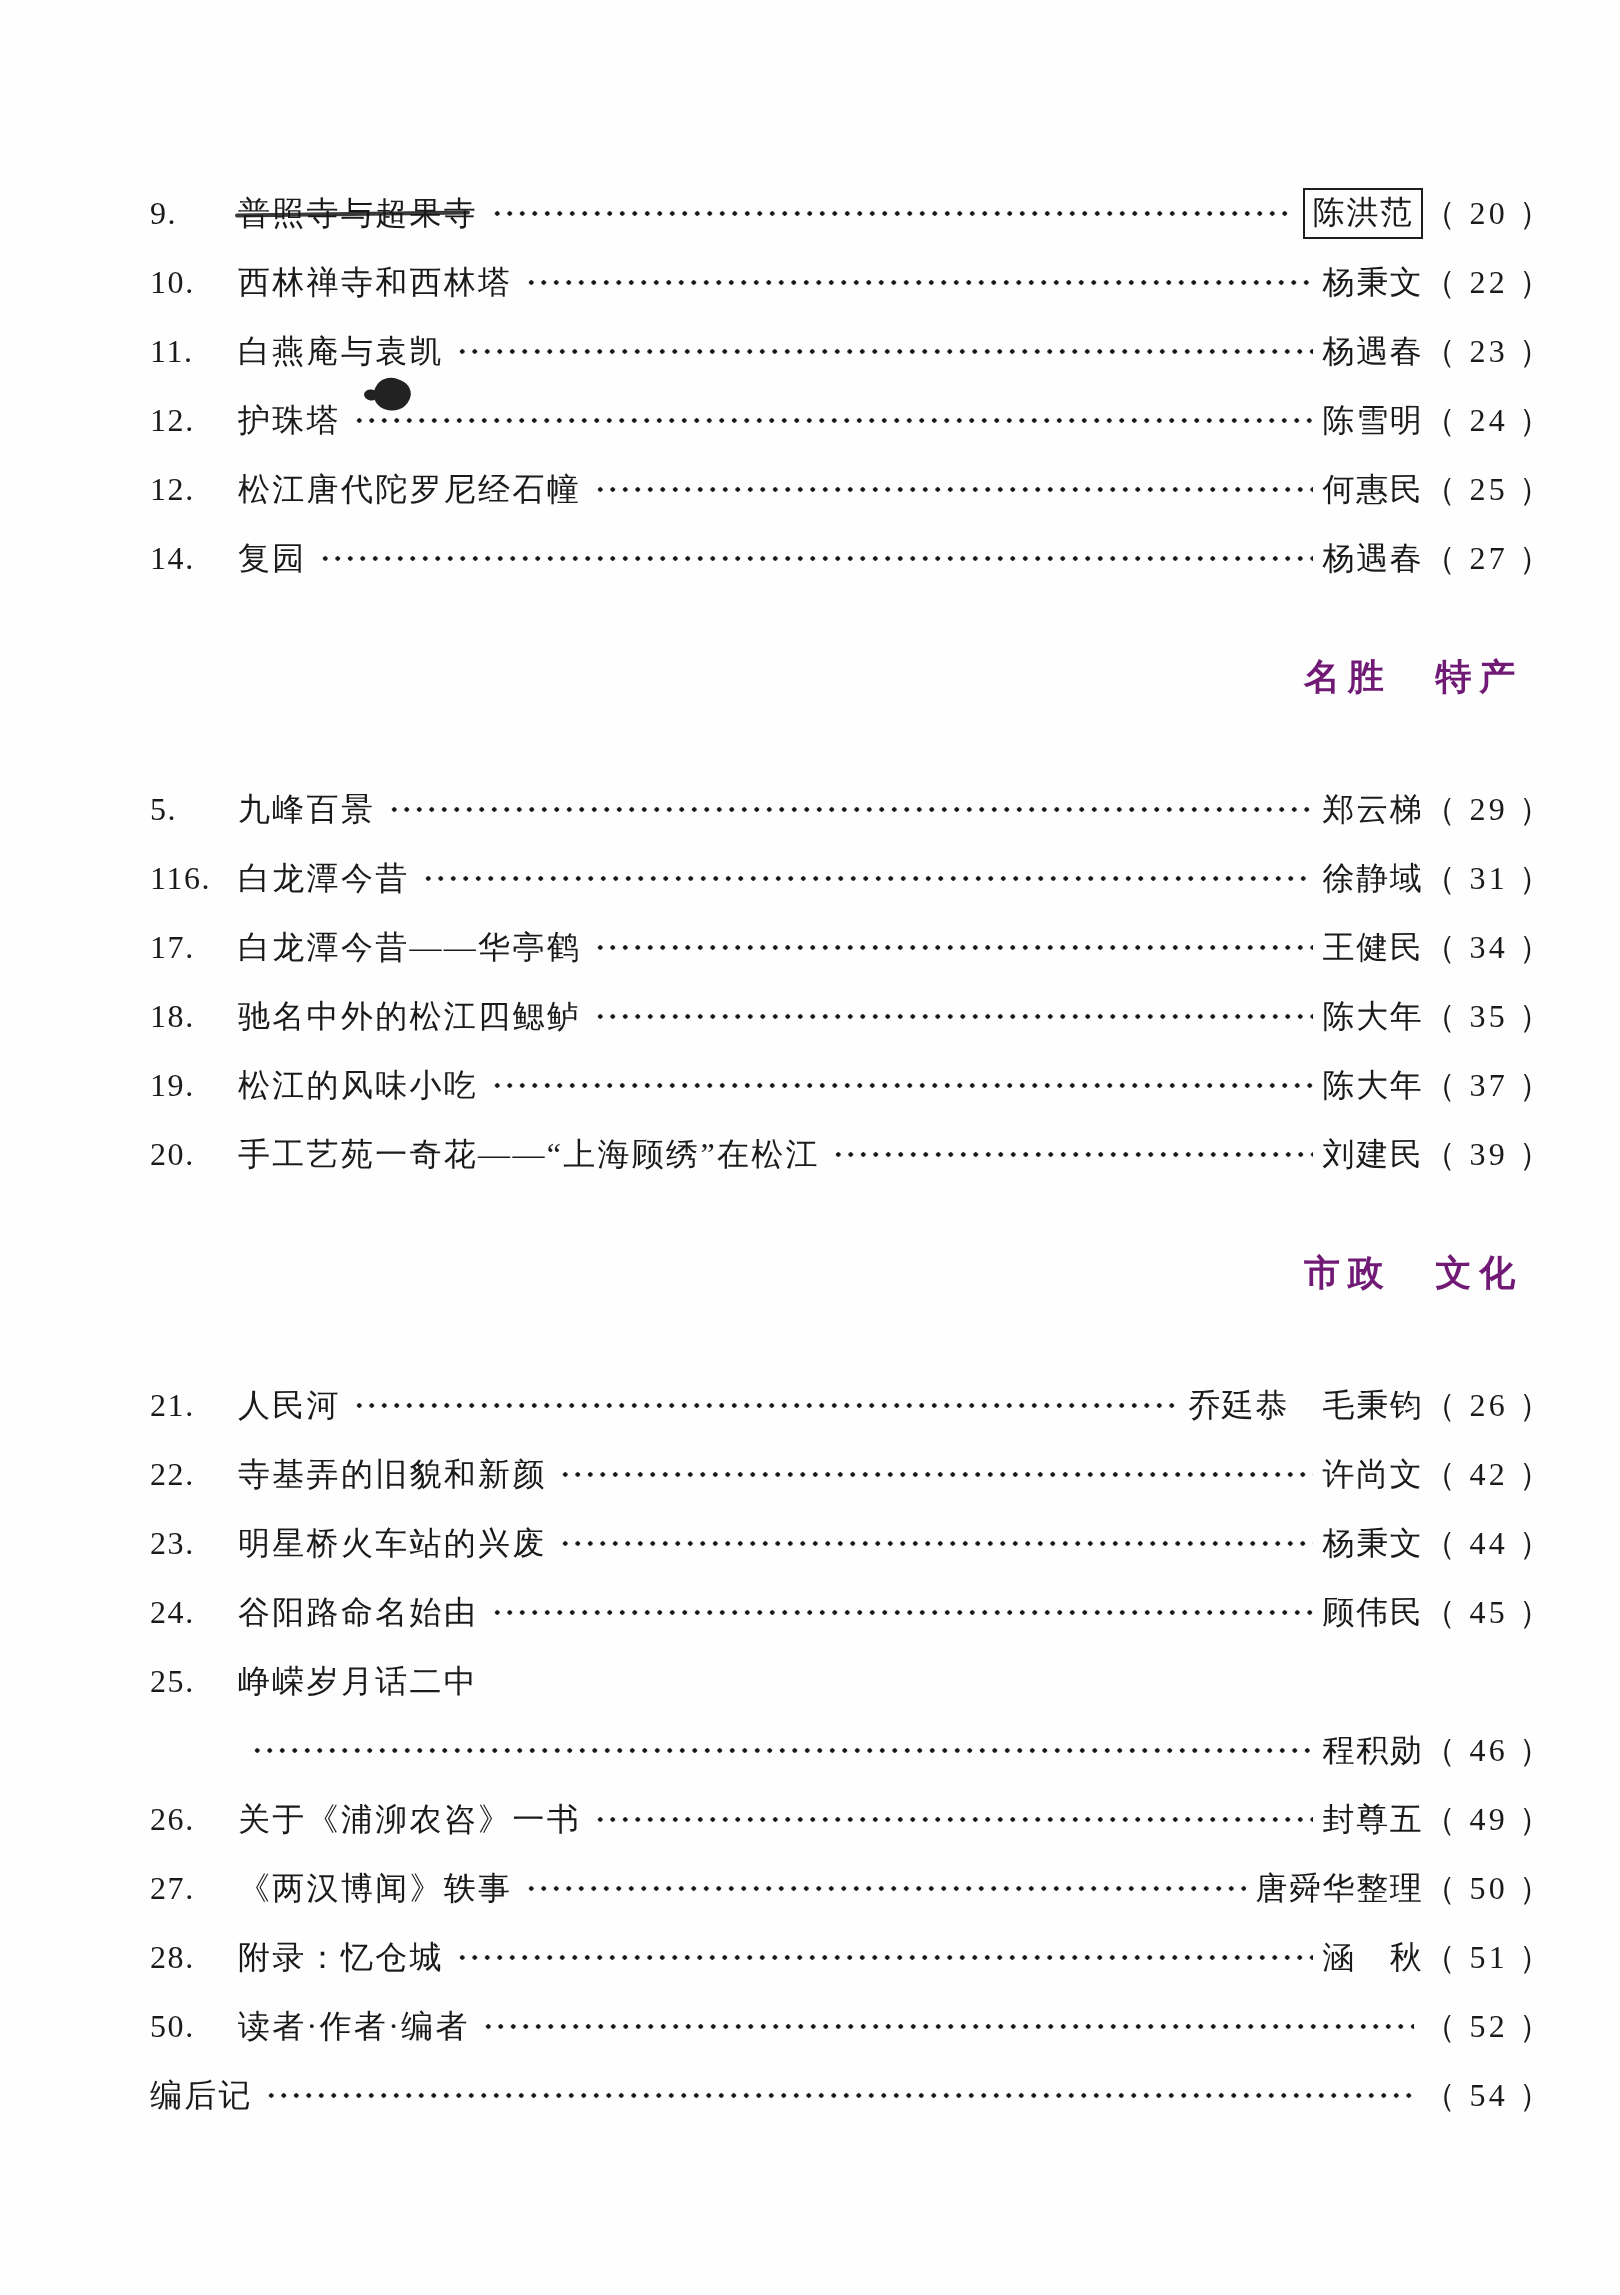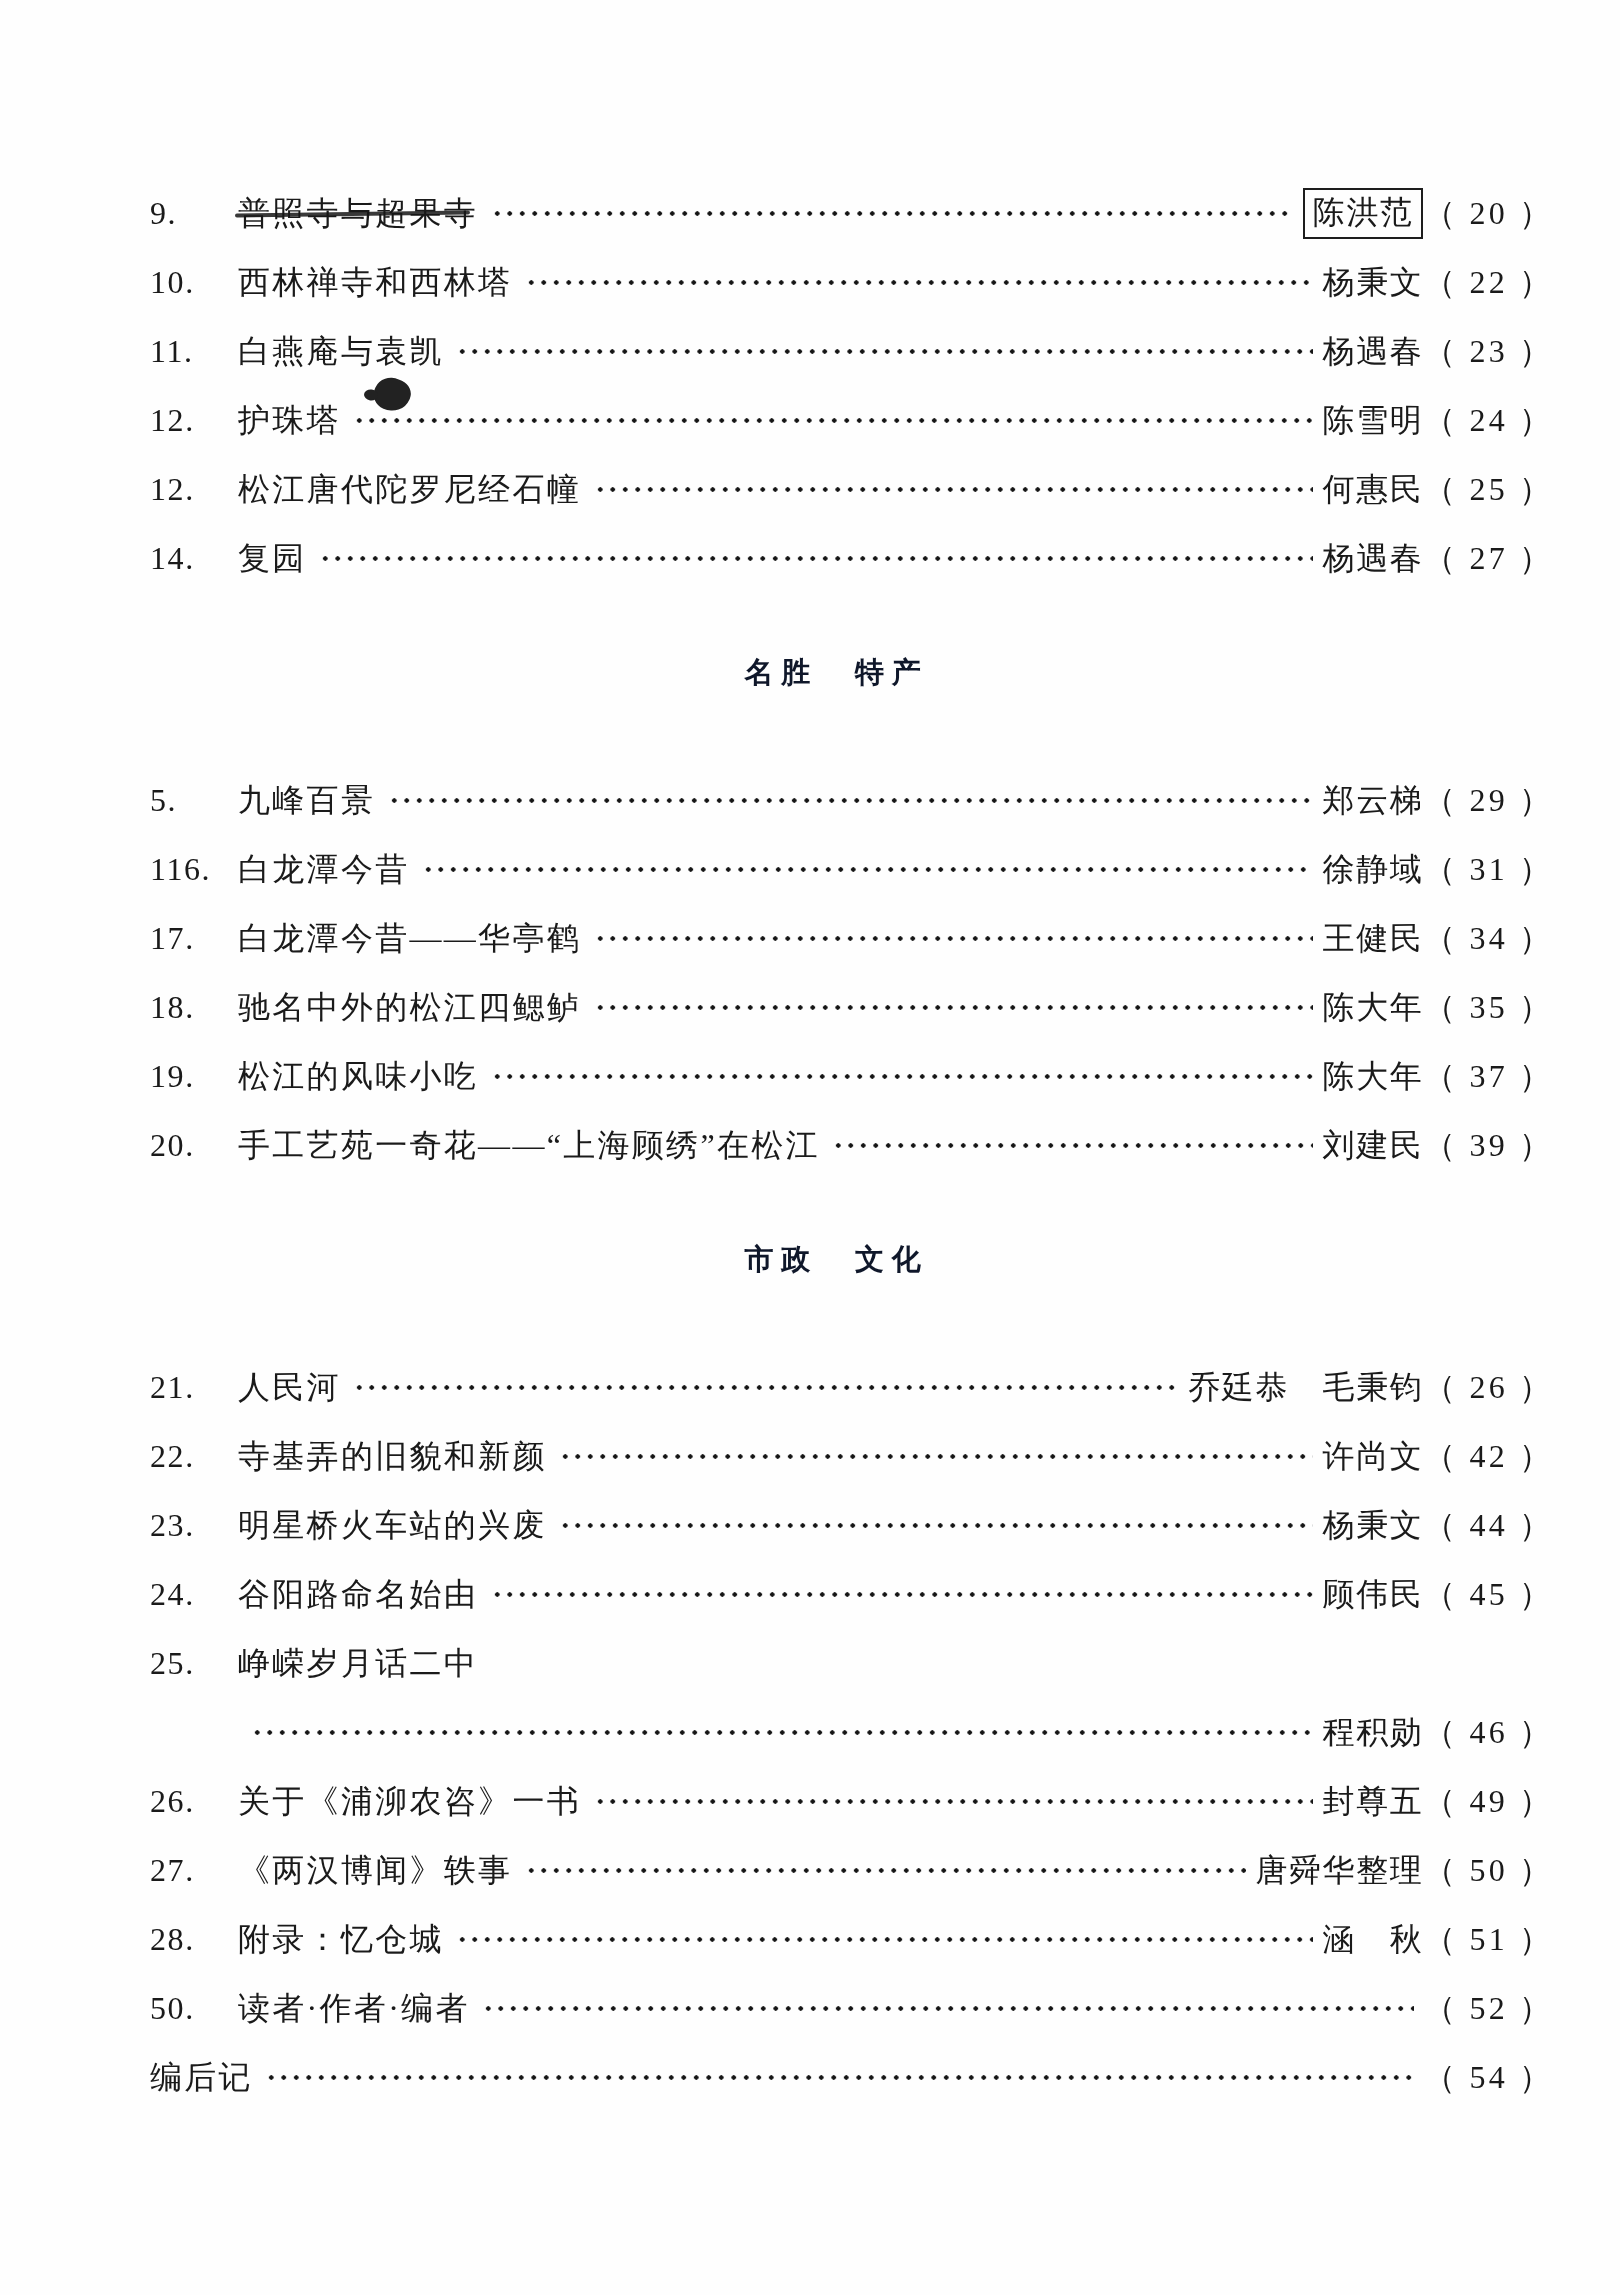--- a/index.html
+++ b/index.html
@@ -12,24 +12,24 @@
     box-sizing: border-box;
     padding: 194px 66px 0 150px;
     color: #1a1a1a;
     font-family: "Liberation Serif", "DejaVu Serif", serif;
     overflow: hidden;
   }
   .toc-section { margin: 0; }
   .heading {
     font-family: "Liberation Sans", "DejaVu Sans", sans-serif;
     font-weight: 700;
-    font-size: 29px;
+    font-size: 36px;
     letter-spacing: 7.8px;
-    text-align: center;
-    color: #0f172a;
+    text-align: right;
+    color: #701a75;
     margin: 75px 31px 88px 0;
   }
   .row {
     position: relative;
     display: flex;
     align-items: center;
     height: 39px;
     margin-bottom: 30px;
     font-size: 32px;
   }

